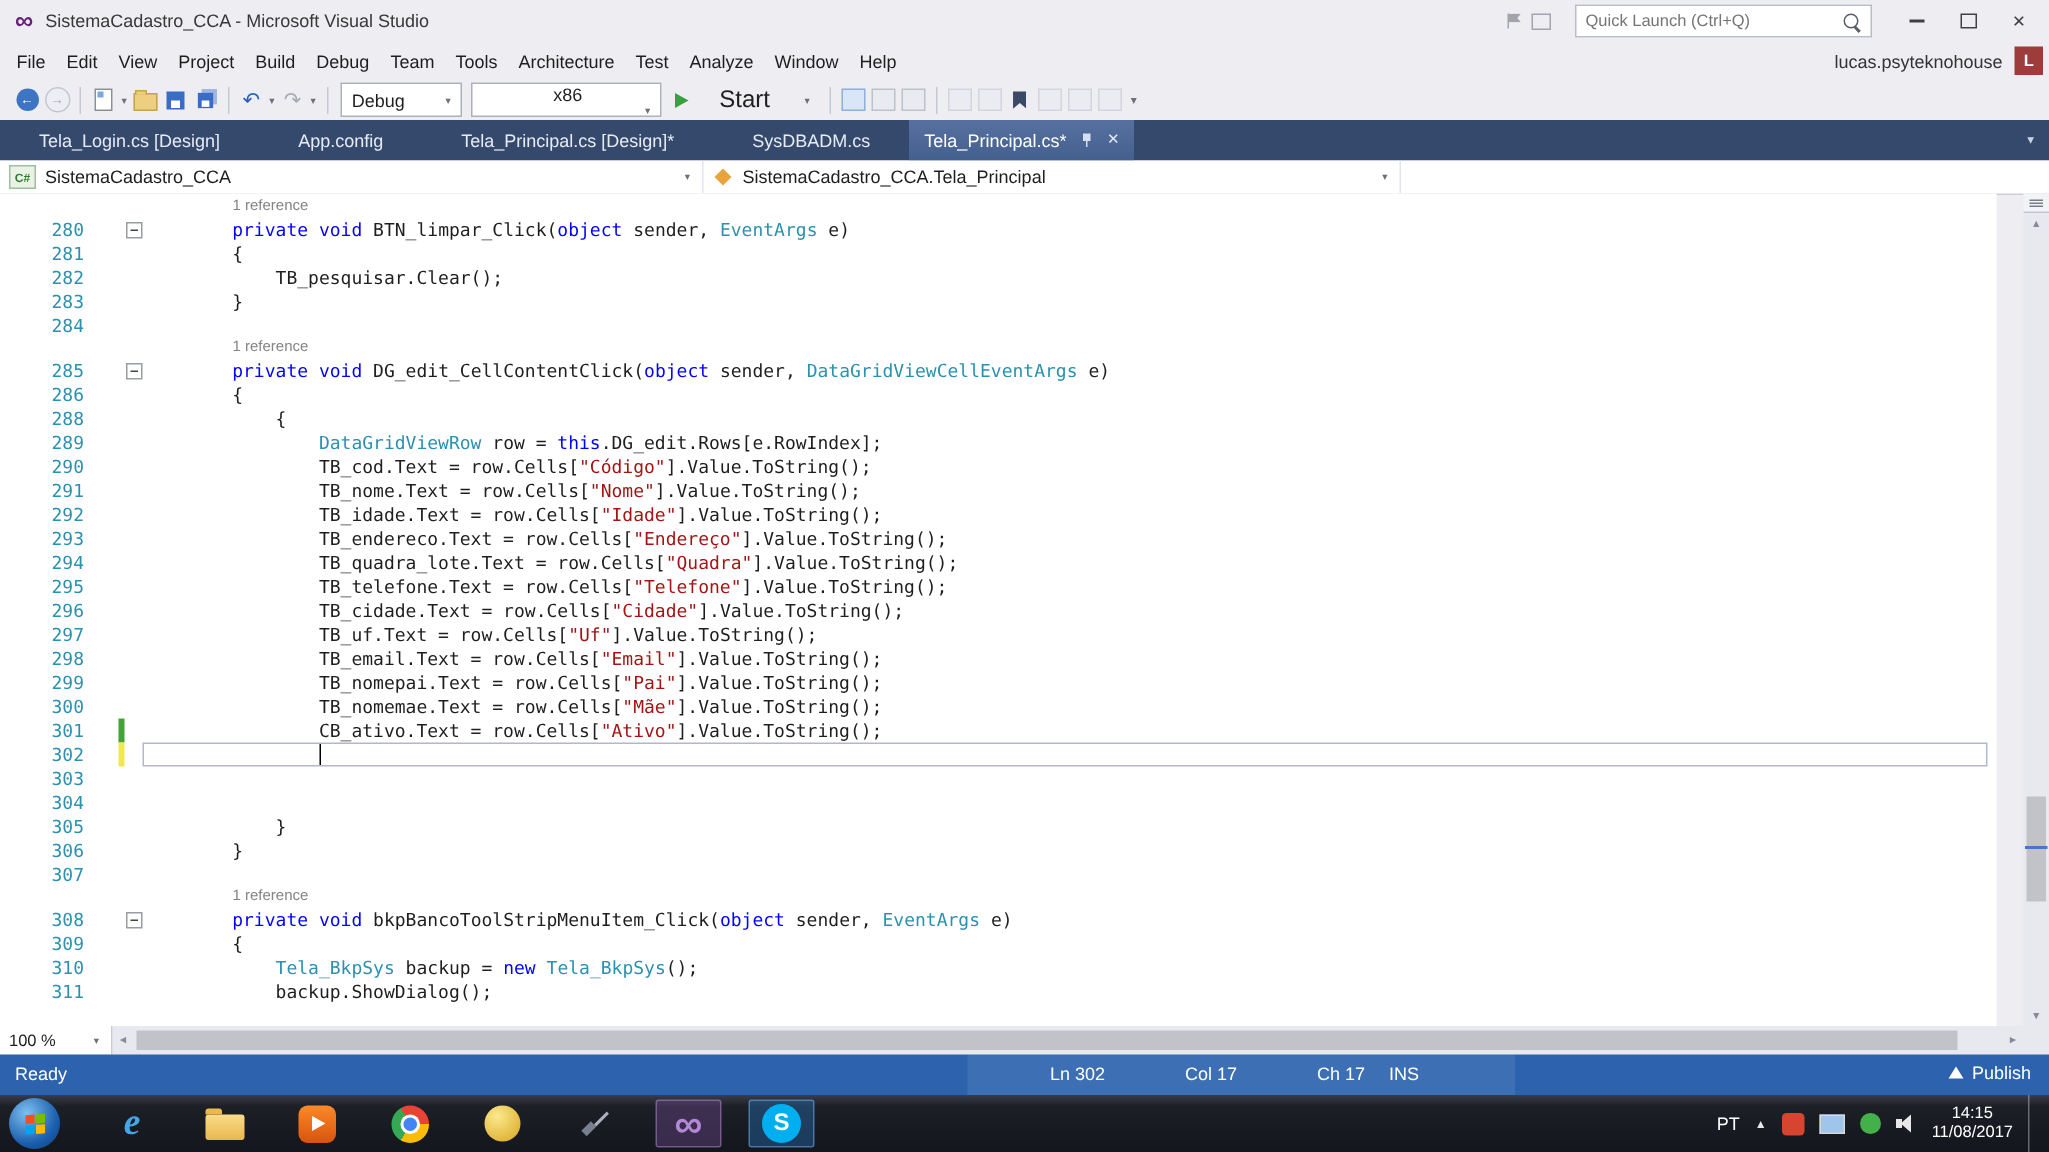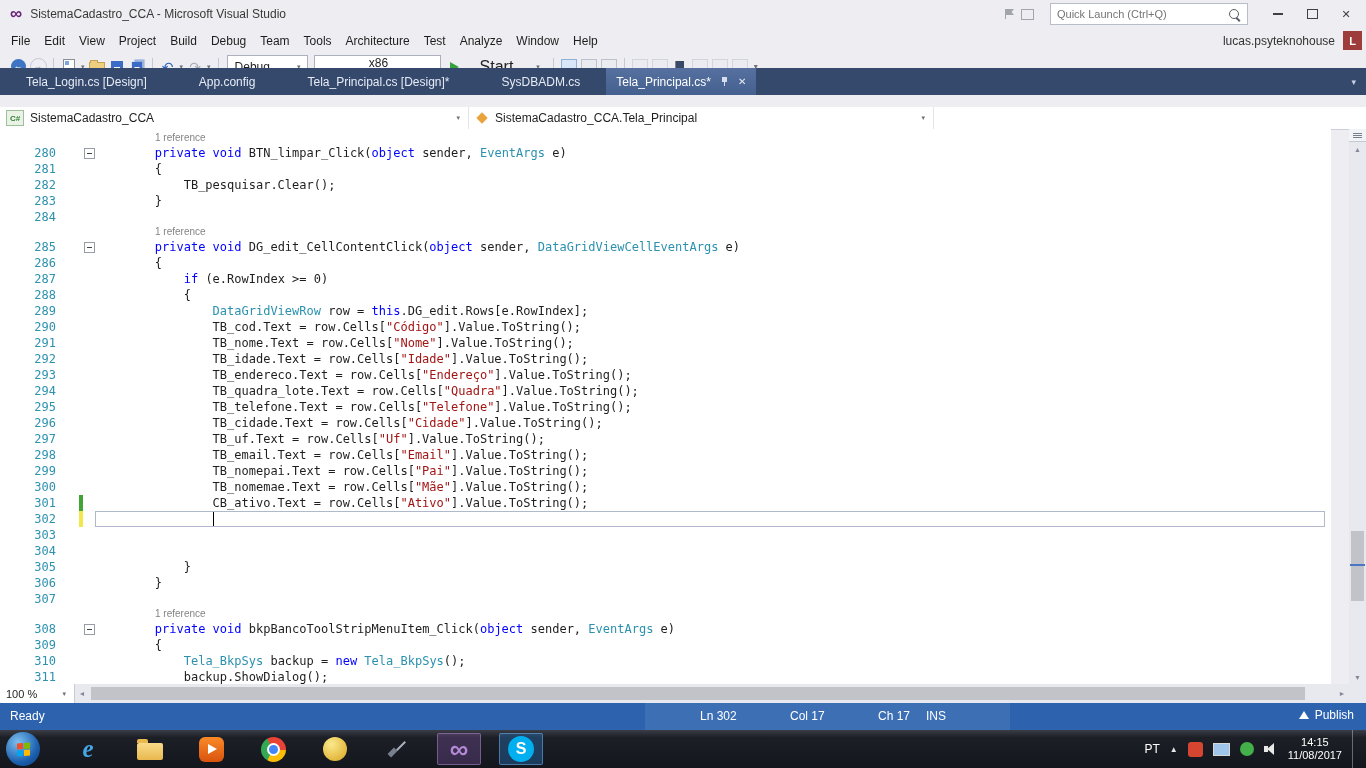--- a/index.html
+++ b/index.html
@@ -53,21 +53,21 @@
   .combo.w2{width:114px;flex-direction:column;}
   .startbtn{display:flex;align-items:center;gap:21px;margin:0 6px;}
   .play-tri{width:0;height:0;border-left:9px solid #37A13C;border-top:5px solid transparent;border-bottom:5px solid transparent;}
   .ph{width:14px;height:13px;background:#E9EBF1;border:1px solid #BDC1CC;}
   .ph.b{background:#D9E6F7;border-color:#8FB0D8;}
   .ph.g{opacity:.55;}
   .flag-ic{width:9px;height:12px;background:#3A4A66;clip-path:polygon(0 0,100% 0,100% 100%,50% 68%,0 100%);}
   .overflow{font-size:8px;color:#6D7079;margin-left:4px;}
 
   
-  .tabstrip{position:absolute;left:0;top:68px;right:0;height:27px;background:#35496D;display:flex;align-items:stretch;}
+  .tabstrip{position:absolute;left:0;top:80px;right:0;height:27px;background:#35496D;display:flex;align-items:stretch;}
   .tab{display:flex;align-items:center;padding:0 26px;color:#E6EBF4;font-size:12px;white-space:nowrap;}
   .tab.active{background:linear-gradient(#56719F,#44608F);padding:0 10px;gap:8px;color:#fff;}
   .tab-close{font-size:10px;color:#E6EBF4;}
   .pin-icon{position:relative;width:11px;height:11px;}
   .pin-icon::before{content:"";position:absolute;left:3px;top:1px;width:5px;height:5px;background:#D6DEF0;}
   .pin-icon::after{content:"";position:absolute;left:5px;top:6px;width:1px;height:4px;background:#D6DEF0;}
   .tab-overflow{margin-left:auto;align-self:center;color:#C9D3E6;font-size:9px;padding:0 10px;}
 
   
   .navbar{position:absolute;left:0;top:107px;right:0;height:22px;background:#fff;border-bottom:1px solid #CCCEDB;display:flex;}
@@ -332,21 +332,20 @@
         <div class="code-row"><span class="ln">280</span><span class="fold"></span><span class="code"><span class="tk-pl">        </span><span class="tk-kw">private</span><span class="tk-pl"> </span><span class="tk-kw">void</span><span class="tk-pl"> BTN_limpar_Click(</span><span class="tk-kw">object</span><span class="tk-pl"> sender, </span><span class="tk-ty">EventArgs</span><span class="tk-pl"> e)</span></span></div>
         <div class="code-row"><span class="ln">281</span><span class="code"><span class="tk-pl">        {</span></span></div>
         <div class="code-row"><span class="ln">282</span><span class="code"><span class="tk-pl">            TB_pesquisar.Clear();</span></span></div>
         <div class="code-row"><span class="ln">283</span><span class="code"><span class="tk-pl">        }</span></span></div>
         <div class="code-row"><span class="ln">284</span><span class="code"></span></div>
         <div class="cl-row">
           <span class="cl-text">1 reference</span>
         </div>
         <div class="code-row"><span class="ln">285</span><span class="fold"></span><span class="code"><span class="tk-pl">        </span><span class="tk-kw">private</span><span class="tk-pl"> </span><span class="tk-kw">void</span><span class="tk-pl"> DG_edit_CellContentClick(</span><span class="tk-kw">object</span><span class="tk-pl"> sender, </span><span class="tk-ty">DataGridViewCellEventArgs</span><span class="tk-pl"> e)</span></span></div>
         <div class="code-row"><span class="ln">286</span><span class="code"><span class="tk-pl">        {</span></span></div>
-        <div class="code-row"><span class="ln">287</span><span class="code"><span class="tk-pl">            </span><span class="tk-kw">if</span><span class="tk-pl"> (e.RowIndex &gt;= 0)</span></span></div>
         <div class="code-row"><span class="ln">288</span><span class="code"><span class="tk-pl">            {</span></span></div>
         <div class="code-row"><span class="ln">289</span><span class="code"><span class="tk-pl">                </span><span class="tk-ty">DataGridViewRow</span><span class="tk-pl"> row = </span><span class="tk-kw">this</span><span class="tk-pl">.DG_edit.Rows[e.RowIndex];</span></span></div>
         <div class="code-row"><span class="ln">290</span><span class="code"><span class="tk-pl">                TB_cod.Text = row.Cells[</span><span class="tk-str">"Código"</span><span class="tk-pl">].Value.ToString();</span></span></div>
         <div class="code-row"><span class="ln">291</span><span class="code"><span class="tk-pl">                TB_nome.Text = row.Cells[</span><span class="tk-str">"Nome"</span><span class="tk-pl">].Value.ToString();</span></span></div>
         <div class="code-row"><span class="ln">292</span><span class="code"><span class="tk-pl">                TB_idade.Text = row.Cells[</span><span class="tk-str">"Idade"</span><span class="tk-pl">].Value.ToString();</span></span></div>
         <div class="code-row"><span class="ln">293</span><span class="code"><span class="tk-pl">                TB_endereco.Text = row.Cells[</span><span class="tk-str">"Endereço"</span><span class="tk-pl">].Value.ToString();</span></span></div>
         <div class="code-row"><span class="ln">294</span><span class="code"><span class="tk-pl">                TB_quadra_lote.Text = row.Cells[</span><span class="tk-str">"Quadra"</span><span class="tk-pl">].Value.ToString();</span></span></div>
         <div class="code-row"><span class="ln">295</span><span class="code"><span class="tk-pl">                TB_telefone.Text = row.Cells[</span><span class="tk-str">"Telefone"</span><span class="tk-pl">].Value.ToString();</span></span></div>
         <div class="code-row"><span class="ln">296</span><span class="code"><span class="tk-pl">                TB_cidade.Text = row.Cells[</span><span class="tk-str">"Cidade"</span><span class="tk-pl">].Value.ToString();</span></span></div>
         <div class="code-row"><span class="ln">297</span><span class="code"><span class="tk-pl">                TB_uf.Text = row.Cells[</span><span class="tk-str">"Uf"</span><span class="tk-pl">].Value.ToString();</span></span></div>

